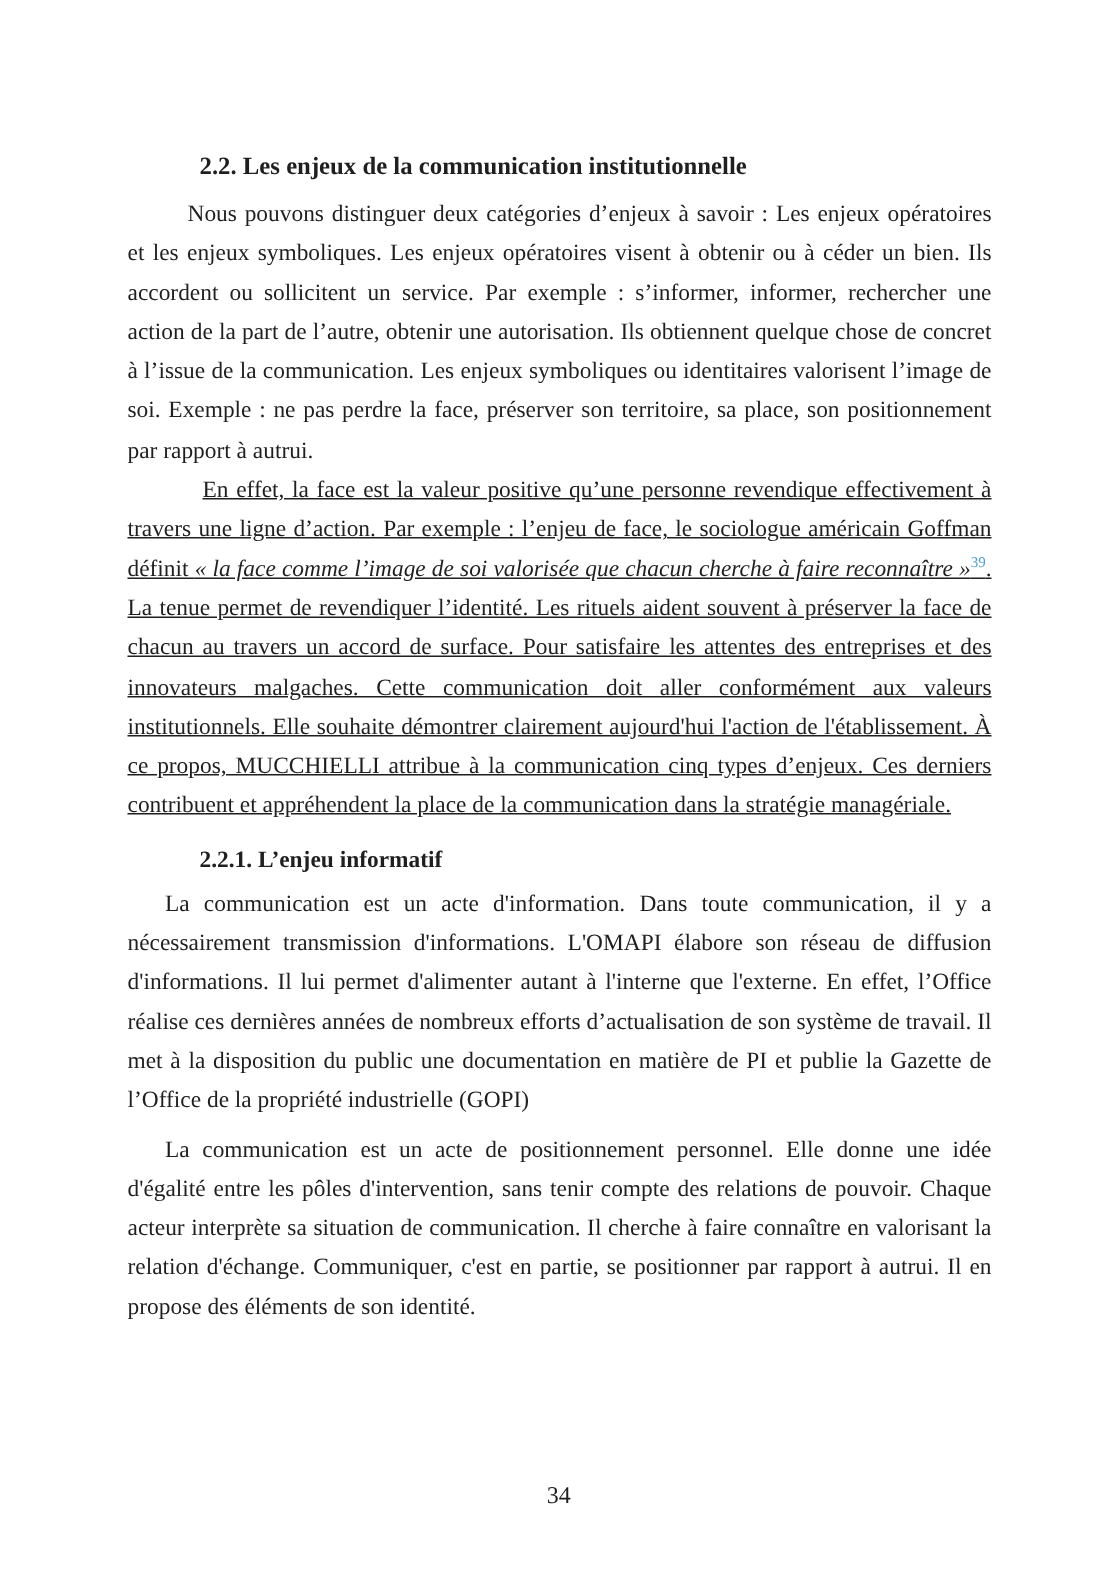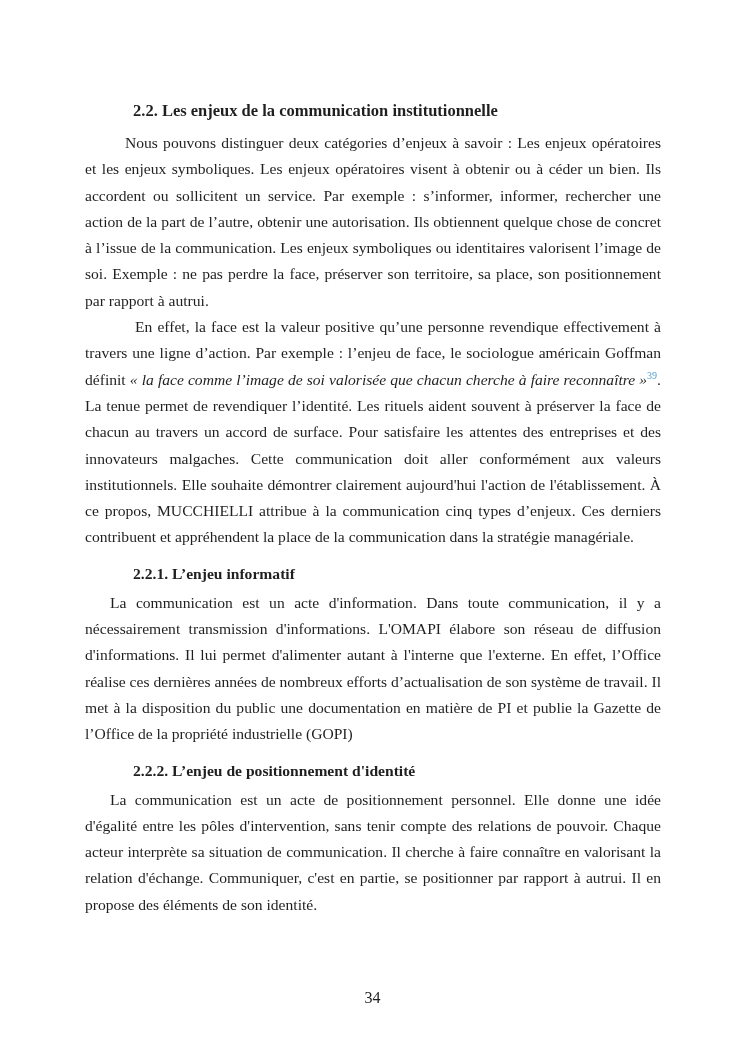--- a/index.html
+++ b/index.html
@@ -33,21 +33,21 @@
     font-weight: bold;
     margin: 0 0 0 48px;
   }
   .body-par {
     font-size: 15.6px;
     line-height: 26.3px;
     text-align: justify;
     margin: 0;
   }
   .p1 { margin-top: 9px;  text-indent: 40px; }
-  .p2 { margin-top: 0;    text-indent: 50px; }
+  .p2 { margin-top: 0;    text-indent: 50px; text-decoration: underline; }
   .p3 { margin-top: 6px;  text-indent: 25px; }
   .p4 { margin-top: 6px;  text-indent: 25px; }
   .subsection-title {
     font-size: 15.6px;
     line-height: 21px;
     font-weight: bold;
     margin: 12px 0 0 48px;
   }
   .quote-italic {
     font-style: italic;
@@ -104,21 +104,20 @@
     <h1 class="section-title">2.2. Les enjeux de la communication institutionnelle</h1>
 
     <p class="body-par p1">Nous pouvons distinguer deux catégories d’enjeux à savoir : Les enjeux opératoires et les enjeux symboliques. Les enjeux opératoires visent à obtenir ou à céder un bien.  Ils accordent ou sollicitent un service. Par exemple : s’informer, informer, rechercher une action de la part de l’autre, obtenir une autorisation. Ils obtiennent quelque chose de concret à l’issue de la communication. Les enjeux symboliques ou identitaires valorisent l’image de soi. Exemple : ne pas perdre la face, préserver son territoire, sa place, son positionnement par rapport à autrui.</p>
 
     <p class="body-par p2"><span>En effet, la face est la valeur positive qu’une personne revendique effectivement à travers une ligne d’action. Par exemple : l’enjeu de face, le sociologue américain Goffman définit </span><span class="quote-italic">« la face comme l’image de soi valorisée que chacun cherche à faire reconnaître »</span><sup class="fnref-body">39</sup><span>. La tenue permet de revendiquer l’identité. Les rituels aident souvent à préserver la face de chacun au travers un accord de surface. Pour satisfaire les attentes des entreprises et des innovateurs malgaches. Cette communication doit aller conformément aux valeurs institutionnels. Elle souhaite démontrer clairement aujourd'hui l'action de l'établissement. À ce propos, MUCCHIELLI attribue à la communication cinq types d’enjeux. Ces derniers contribuent et appréhendent la place de la communication dans la stratégie managériale.</span></p>
 
     <h2 class="subsection-title">2.2.1. L’enjeu informatif</h2>
 
     <p class="body-par p3">La communication est un acte d'information. Dans toute communication, il y a nécessairement transmission d'informations. L'OMAPI élabore son réseau de diffusion d'informations. Il lui permet d'alimenter autant à l'interne que l'externe. En effet, l’Office réalise ces dernières années de nombreux efforts d’actualisation de son système de travail. Il met à la disposition du public une documentation en matière de PI et publie la Gazette de l’Office de la propriété industrielle (GOPI)</p>
 
-    <h2 class="subsection-title">2.2.2. L’enjeu de positionnement d'identité</h2>
 
     <p class="body-par p4">La communication est un acte de positionnement personnel. Elle donne une idée d'égalité entre les pôles d'intervention, sans tenir compte des relations de pouvoir. Chaque acteur interprète sa situation de communication. Il cherche à faire connaître en valorisant la relation d'échange. Communiquer, c'est en partie, se positionner par rapport à autrui. Il en propose des éléments de son identité.</p>
 
   </div>
 
 
   <div class="page-number">34</div>
 
 </div>
 

